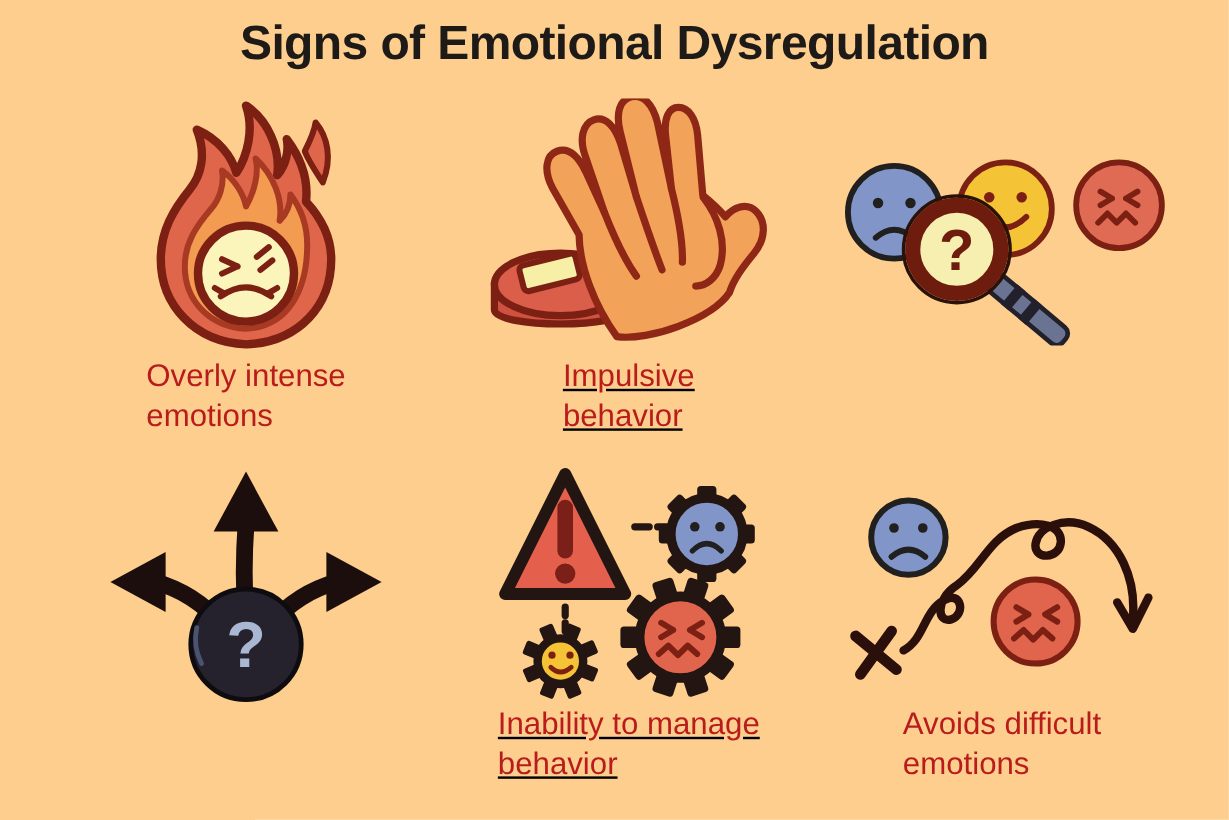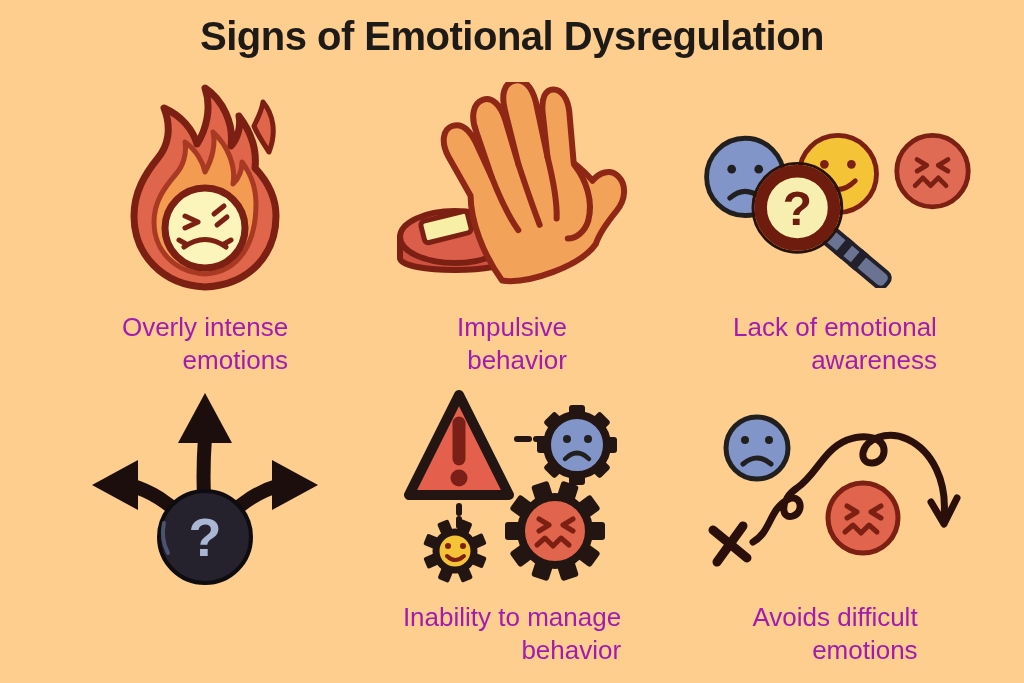--- a/index.html
+++ b/index.html
@@ -21,28 +21,28 @@
     position:absolute;width:280px;
     display:flex;flex-direction:column;align-items:center;
   }
   .cell .icon-box{
     display:flex;align-items:center;justify-content:center;
     width:100%;
   }
   .row1 .icon-box{height:215px;}
   .row2 .icon-box{height:200px;}
   .cell .label{
-    text-align:right;
+    text-align:left;
     font-size:26px;line-height:1.25;
-    color:#a21caf;
+    color:#b91c1c;
     white-space:pre-line;
-    margin-top:16px;
+    margin-top:2px;
   }
   .c1{left:65px;}
-  .c2{left:372px;}
+  .c2{left:384px;text-decoration:underline;}
   .c3{left:695px;}
   .row1{top:80px;}
   .row2{top:385px;}
   svg{display:block;}
 </style>
 </head>
 <body>
 
 <div class="canvas">
 
@@ -119,22 +119,20 @@
             <rect x="136" y="109" width="82" height="18" rx="7" fill="#6A7492" stroke="#22202B" stroke-width="4"></rect>
             <rect x="156" y="107" width="9" height="22" fill="#22202B"></rect>
             <rect x="175" y="107" width="9" height="22" fill="#22202B"></rect>
           </g>
           <circle cx="106" cy="92" r="46" fill="none" stroke="#2B1208" stroke-width="3"></circle>
           <circle cx="106" cy="92" r="38" fill="#F7EFAF" stroke="#6E1C0E" stroke-width="13"></circle>
           <text x="106" y="110" text-anchor="middle" font-size="50" font-weight="bold" fill="#6E1C0E">?</text>
         </g>
       </svg>
     </div>
-    <div class="label">Lack of emotional
-awareness</div>
   </div>
 
   <div class="cell row2 c1">
     <div class="icon-box">
       <svg width="250" height="200" viewBox="0 0 250 200">
         <g stroke="#1C0E0C" stroke-width="14" fill="none" stroke-linecap="round">
           <path d="M125 130 C123 105 123 80 125 52"></path>
           <path d="M108 138 C88 116 70 106 50 100"></path>
           <path d="M142 138 C162 116 180 106 200 100"></path>
         </g>

